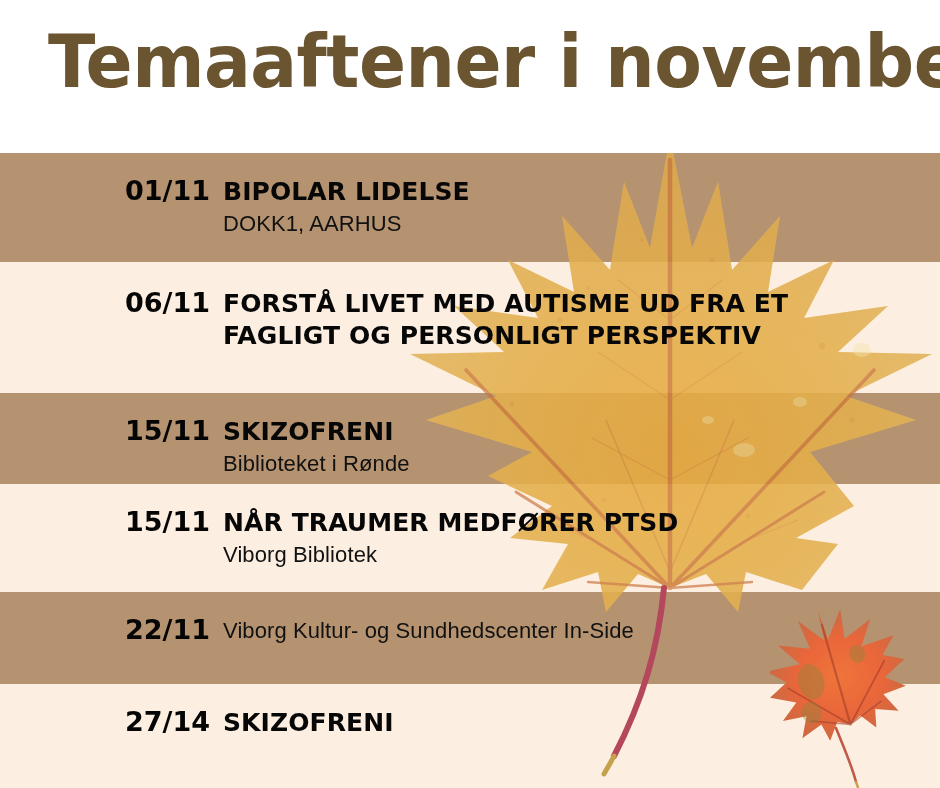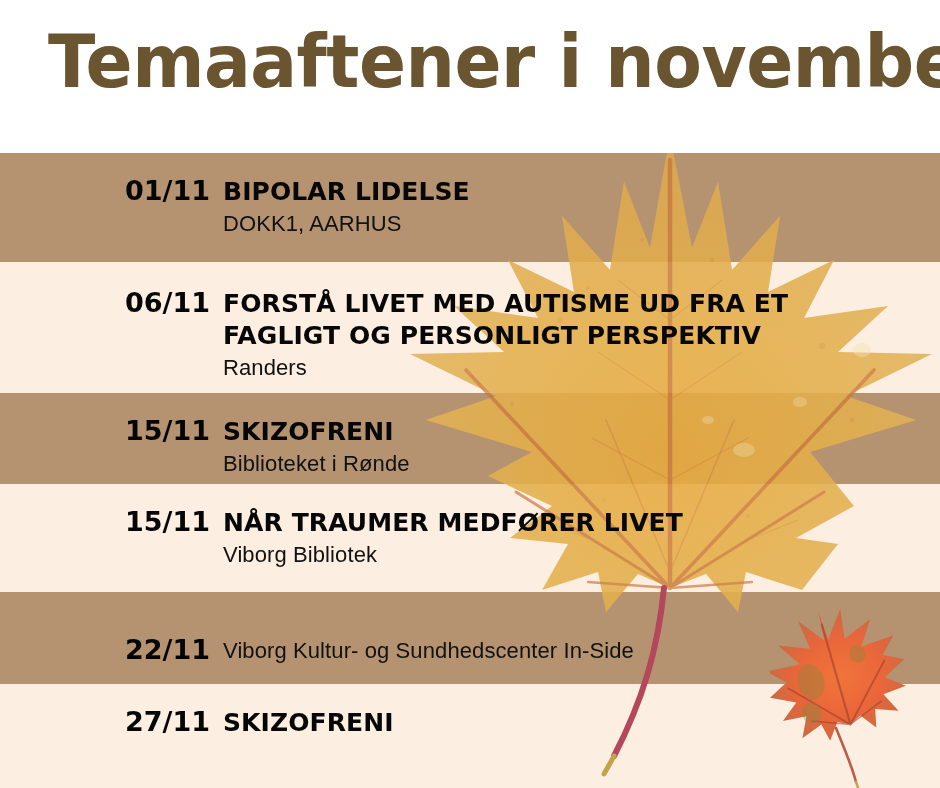--- a/index.html
+++ b/index.html
@@ -260,44 +260,43 @@
         <div class="row-date" style="top: 23px;">01/11</div>
         <div class="row-body" style="top: 23px;">
           <div class="row-heading">BIPOLAR LIDELSE</div>
           <div class="row-venue">DOKK1, AARHUS</div>
         </div>
       </div>
       <div class="row" style="top: 109px; height: 110px;">
         <div class="row-date" style="top: 26px;">06/11</div>
         <div class="row-body" style="top: 26px;">
           <div class="row-heading two-line">FORSTÅ LIVET MED AUTISME UD FRA ET FAGLIGT OG PERSONLIGT PERSPEKTIV</div>
-          <div class="row-venue">Randers</div>
         </div>
       </div>
       <div class="row" style="top: 240px; height: 91px;">
         <div class="row-date" style="top: 23px;">15/11</div>
         <div class="row-body" style="top: 23px;">
           <div class="row-heading">SKIZOFRENI</div>
           <div class="row-venue">Biblioteket i Rønde</div>
         </div>
       </div>
       <div class="row" style="top: 331px; height: 108px;">
         <div class="row-date" style="top: 23px;">15/11</div>
         <div class="row-body" style="top: 23px;">
-          <div class="row-heading">NÅR TRAUMER MEDFØRER LIVET</div>
+          <div class="row-heading">NÅR TRAUMER MEDFØRER PTSD</div>
           <div class="row-venue">Viborg Bibliotek</div>
         </div>
       </div>
-      <div class="row" style="top: 439px; height: 116px; margin-top: 20px;">
+      <div class="row" style="top: 439px; height: 116px;">
         <div class="row-date" style="top: 23px;">22/11</div>
         <div class="row-body" style="top: 23px;">
           <div class="row-venue">Viborg Kultur- og Sundhedscenter In-Side</div>
         </div>
       </div>
       <div class="row" style="top: 531px; height: 104px;">
-        <div class="row-date" style="top: 23px;">27/11</div>
+        <div class="row-date" style="top: 23px;">27/14</div>
         <div class="row-body" style="top: 23px;">
           <div class="row-heading">SKIZOFRENI</div>
         </div>
       </div>
     </div>
 
 </div>
 
 </body></html>

